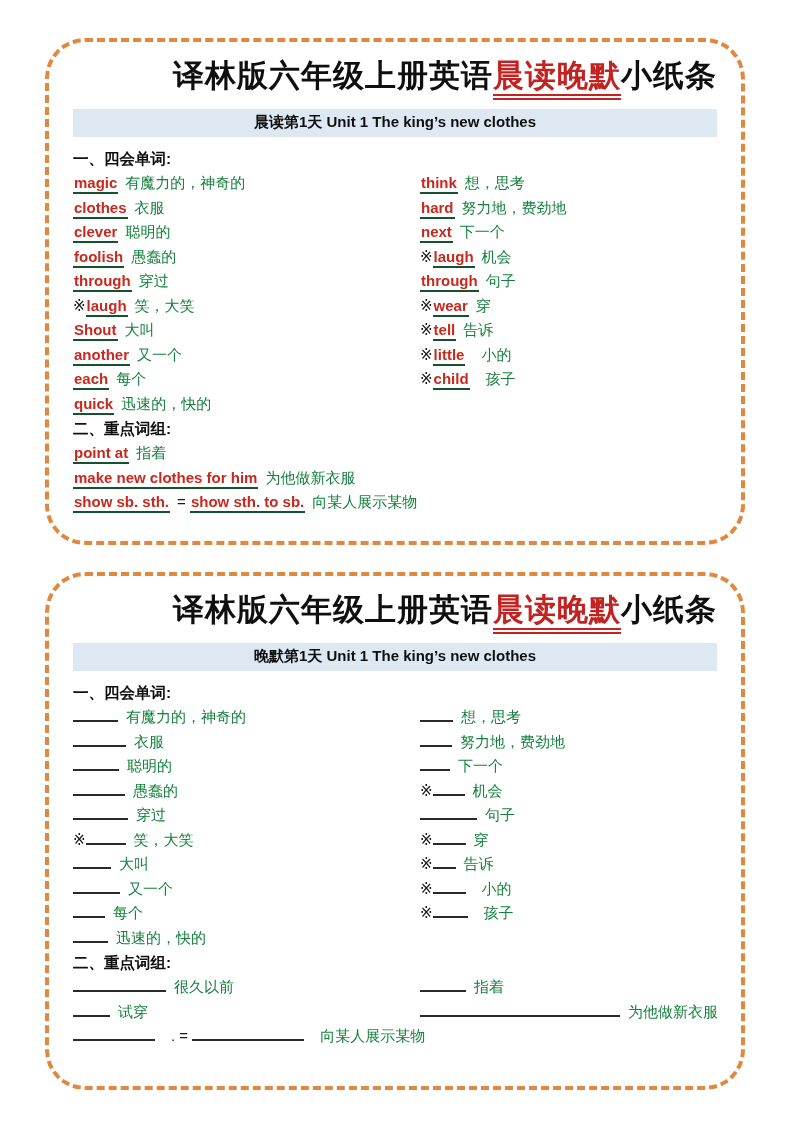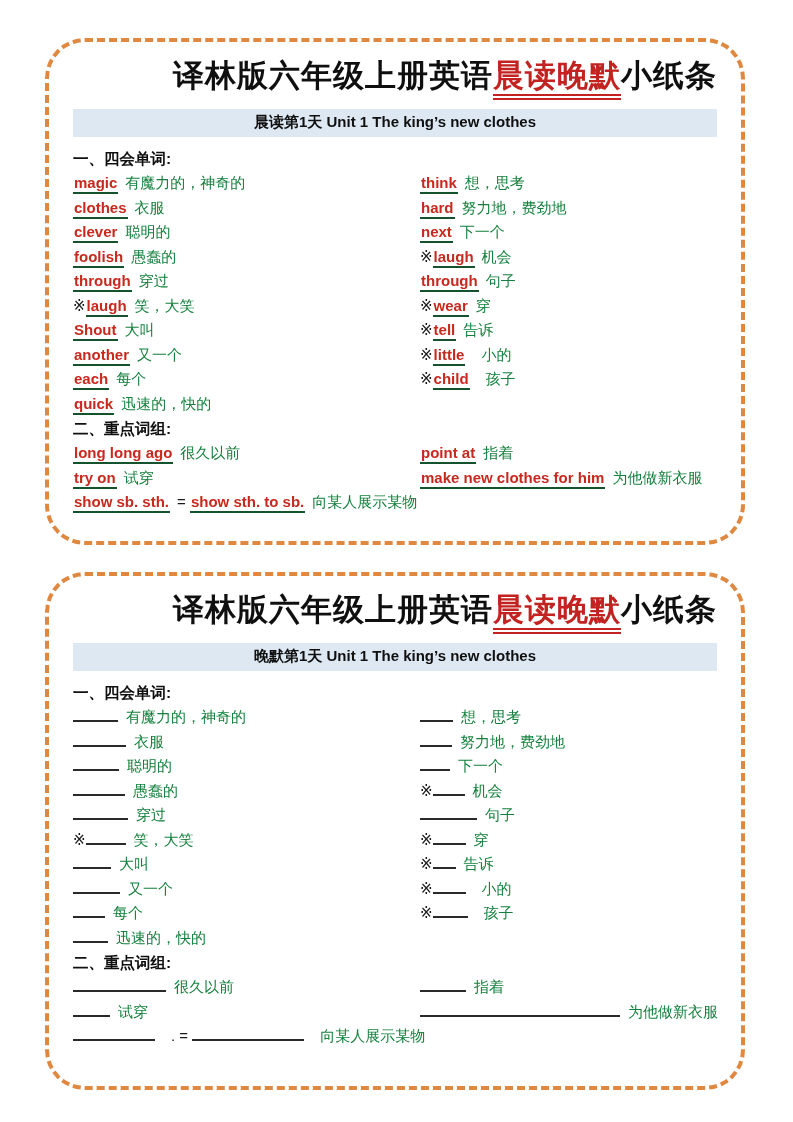--- a/index.html
+++ b/index.html
@@ -78,24 +78,20 @@
           <div class="row"><span class="star">※</span><span class="en">laugh</span><span class="cn">机会</span></div>
           <div class="row"><span class="en">through</span><span class="cn">句子</span></div>
           <div class="row"><span class="star">※</span><span class="en">wear</span><span class="cn">穿</span></div>
           <div class="row"><span class="star">※</span><span class="en">tell</span><span class="cn">告诉</span></div>
           <div class="row"><span class="star">※</span><span class="en tight">little</span><span class="cn">小的</span></div>
           <div class="row"><span class="star">※</span><span class="en tight">child</span><span class="cn">孩子</span></div>
         </div>
     </div>
     <div class="sec">二、重点词组:</div>
     <div class="cols">
-      <div class="col-left">
-          <div class="row"><span class="en">long long ago</span><span class="cn">很久以前</span></div>
-          <div class="row"><span class="en">try on</span><span class="cn">试穿</span></div>
-        </div>
       <div class="col-right">
           <div class="row"><span class="en">point at</span><span class="cn">指着</span></div>
           <div class="row"><span class="en">make new clothes for him</span><span class="cn">为他做新衣服</span></div>
         </div>
     </div>
     <div>
         <div class="row"><span class="en">show sb. sth.</span><span class="mid">= </span><span class="en">show sth. to sb.</span><span class="cn">向某人展示某物</span></div>
       </div>
   </section>
 

